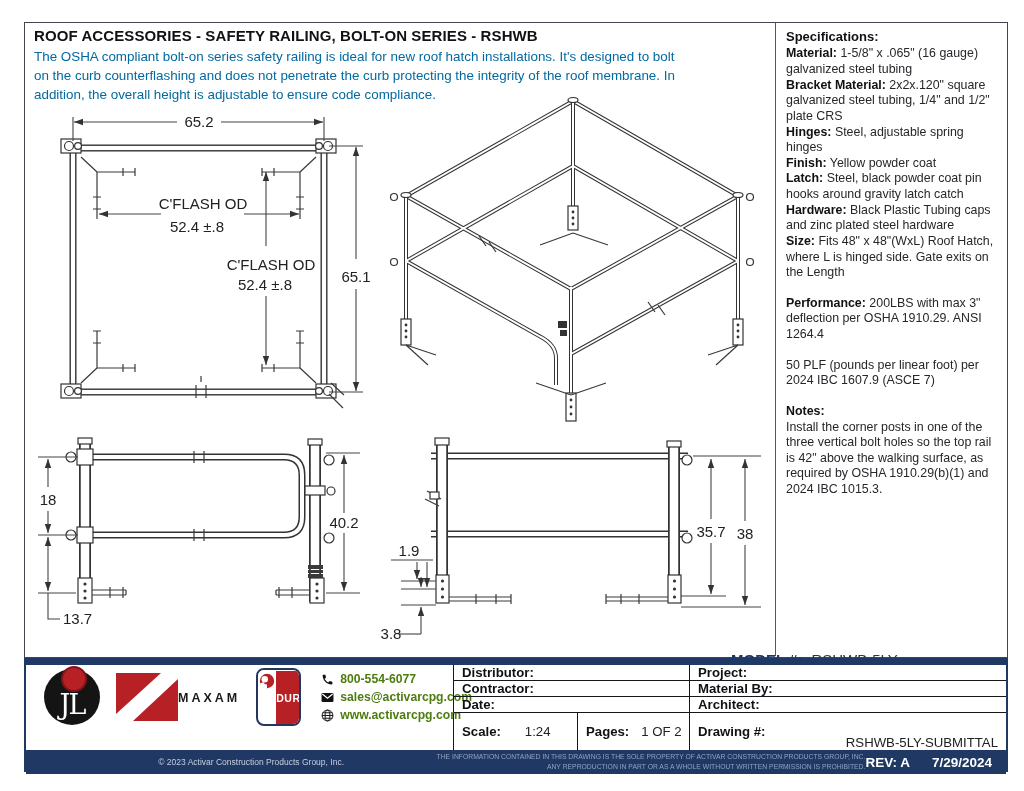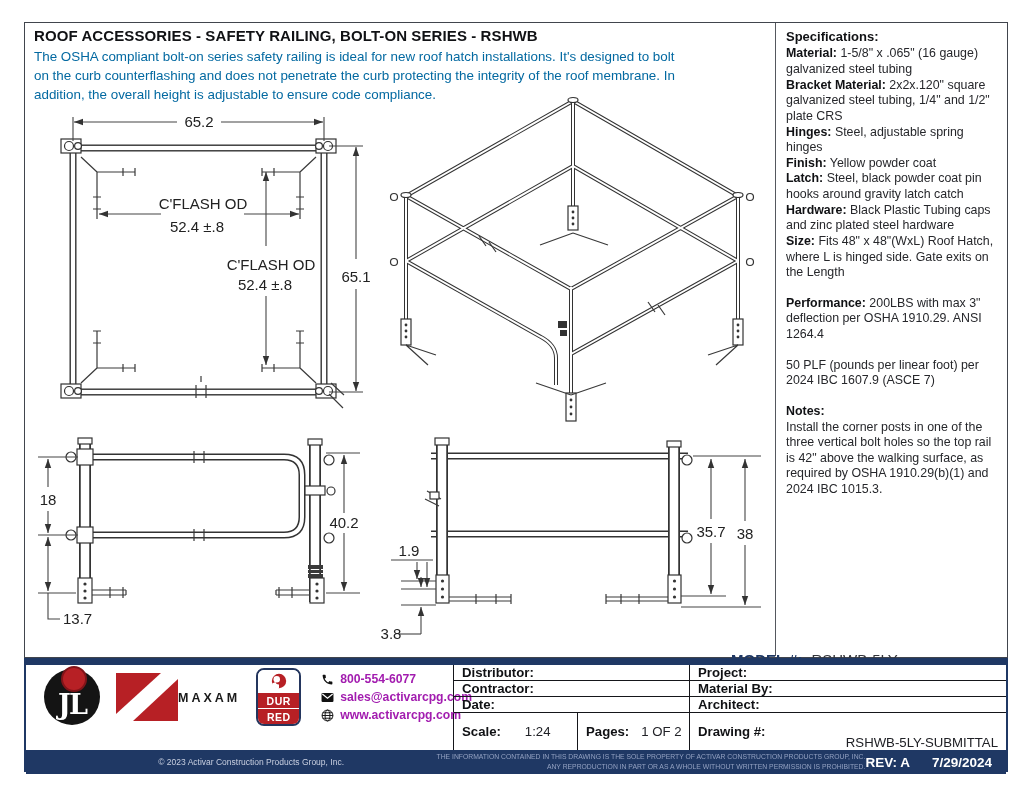--- a/index.html
+++ b/index.html
@@ -33,29 +33,29 @@
 
   
   .footer { position:absolute; left:24px; top:658px; width:984px; height:114px; border-left:2.5px solid #1f3864; border-right:2.5px solid #1f3864; }
   .f-topbar { height:7px; background:#1f3864; }
   .f-mid { height:85px; display:flex; background:#fff; }
   .f-left { width:428px; border-right:1.5px solid #15161a; display:flex; flex-direction:column; }
   .logos-row { height:64px; display:flex; align-items:center; padding-left:18px; gap:16px; }
   .canada-row { height:21px; border-top:1.6px solid #15161a; display:flex; align-items:center; gap:18px; padding-left:20px; font-size:12.3px; font-weight:bold; color:#101114; }
 
   .jl-logo { position:relative; width:56px; height:56px; border-radius:50%; background:#141414; flex:0 0 auto; }
-  .jl-logo .jl-txt { position:absolute; left:0; right:0; bottom:5px; text-align:center; color:#fff; font-family:"DejaVu Serif",serif; font-weight:bold; font-size:27px; letter-spacing:-2px; }
+  .jl-logo .jl-txt { position:absolute; left:0; right:0; bottom:5px; text-align:center; color:#fff; font-family:"DejaVu Serif",serif; font-weight:normal; font-size:27px; letter-spacing:-2px; }
   .jl-logo .jl-dot { position:absolute; left:17px; top:-3px; width:26px; height:26px; border-radius:50%; background:#b72025; border:2px solid #801419; }
   .maxam { display:flex; flex-direction:row; align-items:center; flex:0 0 auto; }
   .maxam-word { font-size:12.5px; font-weight:bold; letter-spacing:3px; color:#1a1a1a; margin-top:1px; }
-  .durred { width:45px; height:58px; border:2.5px solid #24365e; border-radius:8px; background:#fff; overflow:hidden; flex:0 0 auto; display:flex; flex-direction:column; }
+  .durred { width:45px; height:58px; border:2.5px solid #24365e; border-radius:8px; background:#fff; overflow:hidden; flex:0 0 auto; display:flex; flex-direction:row; }
   .durred .dr-top { height:22px; display:flex; align-items:center; justify-content:center; background:#fff; }
   .durred .dr-word { flex:1; background:#b72025; color:#fff; font-size:10.5px; font-weight:bold; display:flex; align-items:center; justify-content:center; border-top:1.5px solid #fff; letter-spacing:0.5px; }
   .contacts { display:flex; flex-direction:column; gap:4px; margin-left:4px; }
-  .contact-line { display:flex; align-items:center; gap:6px; font-size:12.2px; font-weight:bold; color:#a21caf; }
+  .contact-line { display:flex; align-items:center; gap:6px; font-size:12.2px; font-weight:bold; color:#4d7c0f; }
 
   .f-table { flex:1; display:flex; flex-direction:column; }
   .tr { flex:1; display:flex; }
   .tr + .tr { border-top:1.5px solid #15161a; }
   .td { display:flex; align-items:center; padding-left:8px; font-size:13.2px; font-weight:bold; color:#101114; }
   .td .v { font-weight:normal; color:#202126; }
   .td-l { width:236px; border-right:1.5px solid #15161a; }
   .td-r { flex:1; }
   .td-scale { width:124px; border-right:1.5px solid #15161a; gap:24px; }
   .td-pages { width:112px; border-right:1.5px solid #15161a; gap:12px; }

